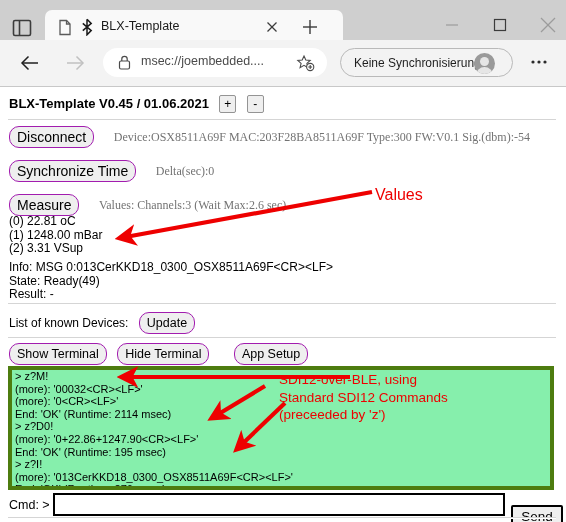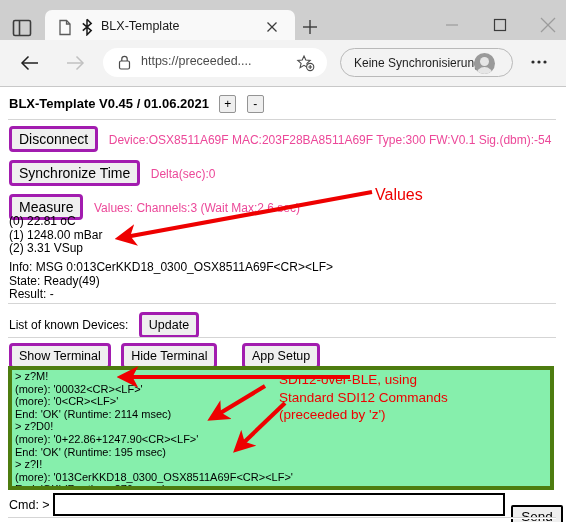--- a/index.html
+++ b/index.html
@@ -18,21 +18,21 @@
     background:#cfcfcf;
   }
   .tabstrip{
     position:absolute;left:0;top:5px;width:566px;height:35px;
   }
   .sidebar-toggle{
     position:absolute;left:11px;top:13px;width:22px;height:20px;
     cursor:pointer;
   }
   .tab{
-    position:absolute;left:45px;top:5px;width:250px;height:35px;
+    position:absolute;left:45px;top:5px;width:298px;height:35px;
     background:#f9f9f9;border-radius:7px 7px 0 0;
     box-sizing:border-box;
   }
   .tab-favicon{position:absolute;left:12px;top:9px;width:16px;height:17px;}
   .tab-bt{position:absolute;left:35px;top:8px;width:14px;height:18px;}
   .tab-title{
     position:absolute;left:56px;top:9px;
     font-size:12.5px;color:#1a1a1a;white-space:nowrap;
     font-family:"Liberation Sans", sans-serif;
   }
@@ -104,31 +104,31 @@
     font-size:12px;line-height:16px;text-align:center;color:#000;
     font-family:"Liberation Sans", sans-serif;cursor:pointer;
     padding:0 3px;box-sizing:border-box;
   }
   .hr{
     position:absolute;left:8px;width:548px;height:0;
     border-top:1px solid #d5d5d5;border-bottom:1px solid #ffffff;
   }
 
   .btn{
-    border:3px solid #a21caf;background:#efefef;border-radius:4px;
+    border:1px solid #a21caf;background:#efefef;border-radius:10px;
     font-family:"Liberation Sans", sans-serif;font-size:14px;color:#000;
     padding:2px 7px;cursor:pointer;box-sizing:border-box;
     line-height:16px;
   }
   .btn-sm{font-size:12.5px;padding:2px 7px;}
 
   .row{position:absolute;left:9px;white-space:nowrap;}
   .inline-label{
-    display:inline-block;vertical-align:middle;margin-left:6px;
-    font-size:12px;color:#ec4899;font-family:Liberation Sans, sans-serif;
+    display:inline-block;vertical-align:middle;margin-left:15px;
+    font-size:12px;color:#737373;font-family:Liberation Serif, serif;
   }
   .mono-list{
     position:absolute;left:9px;font-size:12px;line-height:13.5px;color:#000;
     font-family:"Liberation Sans", sans-serif;white-space:nowrap;
   }
 
   
   .terminal{
     position:absolute;left:8px;top:279px;width:546px;height:124px;
     border:4px solid #4d7c0f;background:#86efac;box-sizing:border-box;
@@ -244,21 +244,21 @@
     </div>
   </div>
 
   <div class="omnibox">
     <span class="lock-icon">
       <svg width="15" height="17" viewBox="0 0 15 17">
         <rect x="2.5" y="7" width="10" height="8" rx="1.5" fill="none" stroke="#4a4a4a" stroke-width="1.2"></rect>
         <path d="M4.8 7 V5 a2.7 2.7 0 0 1 5.4 0 V7" fill="none" stroke="#4a4a4a" stroke-width="1.2"></path>
       </svg>
     </span>
-    <span class="url-text">https://preceeded....</span>
+    <span class="url-text">msec://joembedded....</span>
     <span class="fav-icon">
       <svg width="19" height="18" viewBox="0 0 19 18">
         <path d="M8 2 L9.8 6 L14.2 6.4 L10.9 9.4 L11.9 13.7 L8 11.4 L4.1 13.7 L5.1 9.4 L1.8 6.4 L6.2 6 Z" fill="none" stroke="#4a4a4a" stroke-width="1.1"></path>
         <circle cx="14.2" cy="13" r="3.6" fill="#fff" stroke="#4a4a4a" stroke-width="1.1"></circle>
         <line x1="14.2" y1="11.1" x2="14.2" y2="14.9" stroke="#4a4a4a" stroke-width="1.1"></line>
         <line x1="12.3" y1="13" x2="16.1" y2="13" stroke="#4a4a4a" stroke-width="1.1"></line>
       </svg>
     </span>
   </div>
 

